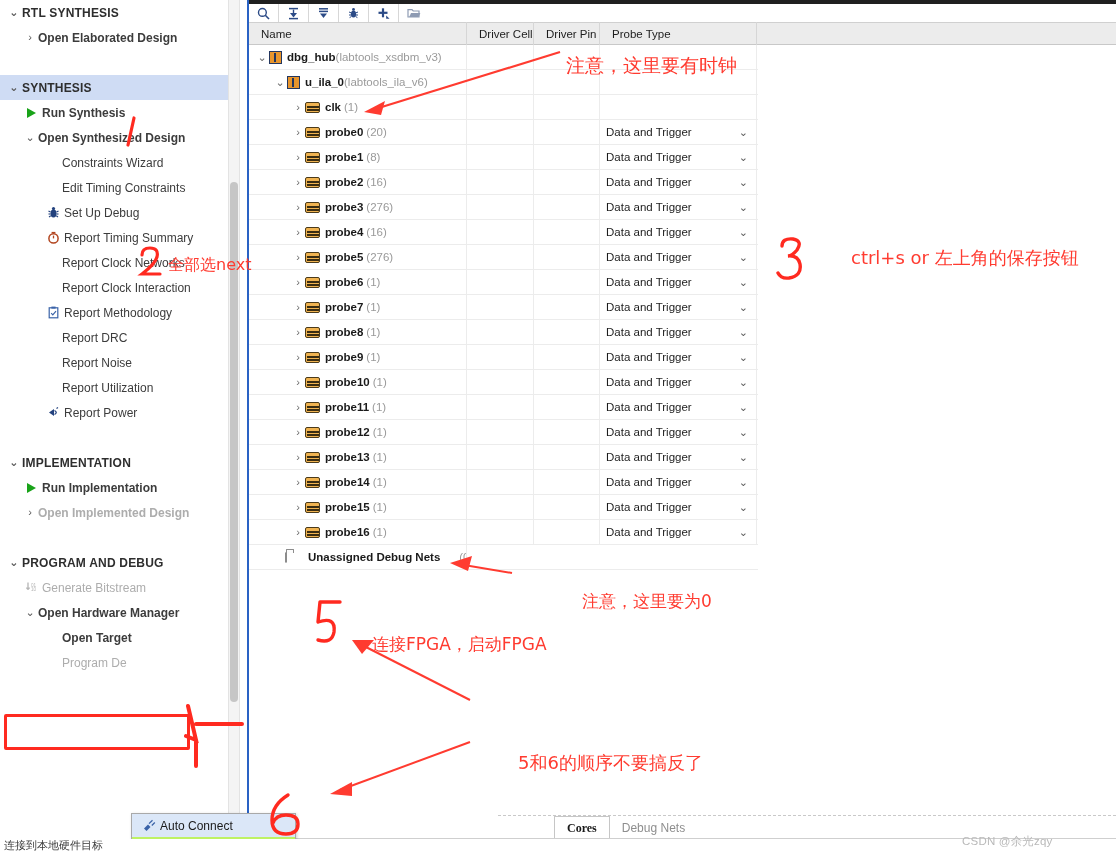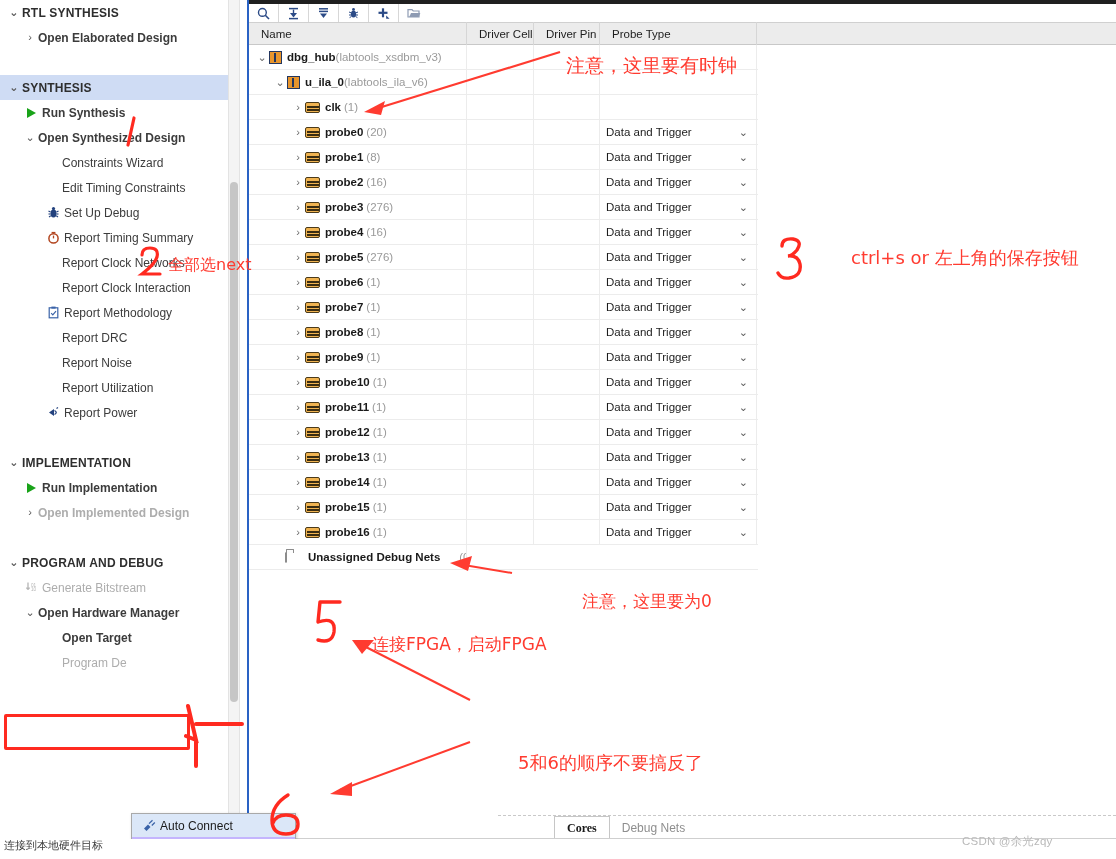--- a/index.html
+++ b/index.html
@@ -147,21 +147,21 @@
   .tab.active{ font-weight:bold; color:#1a1a1a; border:1px solid #c6c6c6;
                border-bottom:none; background:#ffffff;font-family:Liberation Serif, serif; }
   .tab.inactive{ color:#8e8e8e; }
   #tabbar-rule{
     position:absolute; left:249px; top:838px; right:0; height:1px; background:#cfcfcf;
   }
 
   
   #ctx-menu{
     position:absolute; left:131px; top:813px; width:165px; height:46px;
-    background:#c4b5fd; border:1px solid #a9a9a9; border-bottom:none;
+    background:#bef264; border:1px solid #a9a9a9; border-bottom:none;
     box-shadow:1px 1px 3px rgba(0,0,0,.18);
   }
   .ctx-item{
     height:23px; display:flex; align-items:center; padding-left:6px; font-size:12px;
     color:#1a1a1a; white-space:nowrap;
   }
   .ctx-item.hl{ background:#dbe7f8; }
   .ctx-ico{ width:22px; min-width:22px; display:flex; align-items:center; justify-content:center; }
   .ctx-arrow{ margin-left:auto; margin-right:6px; color:#444; font-size:9px; }
 

